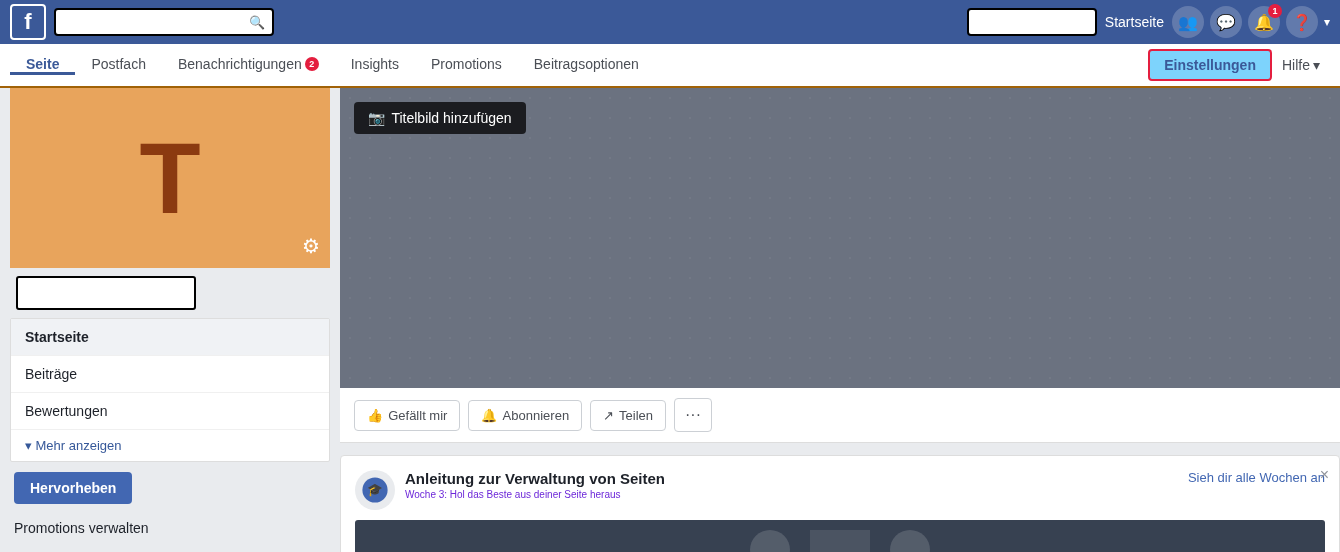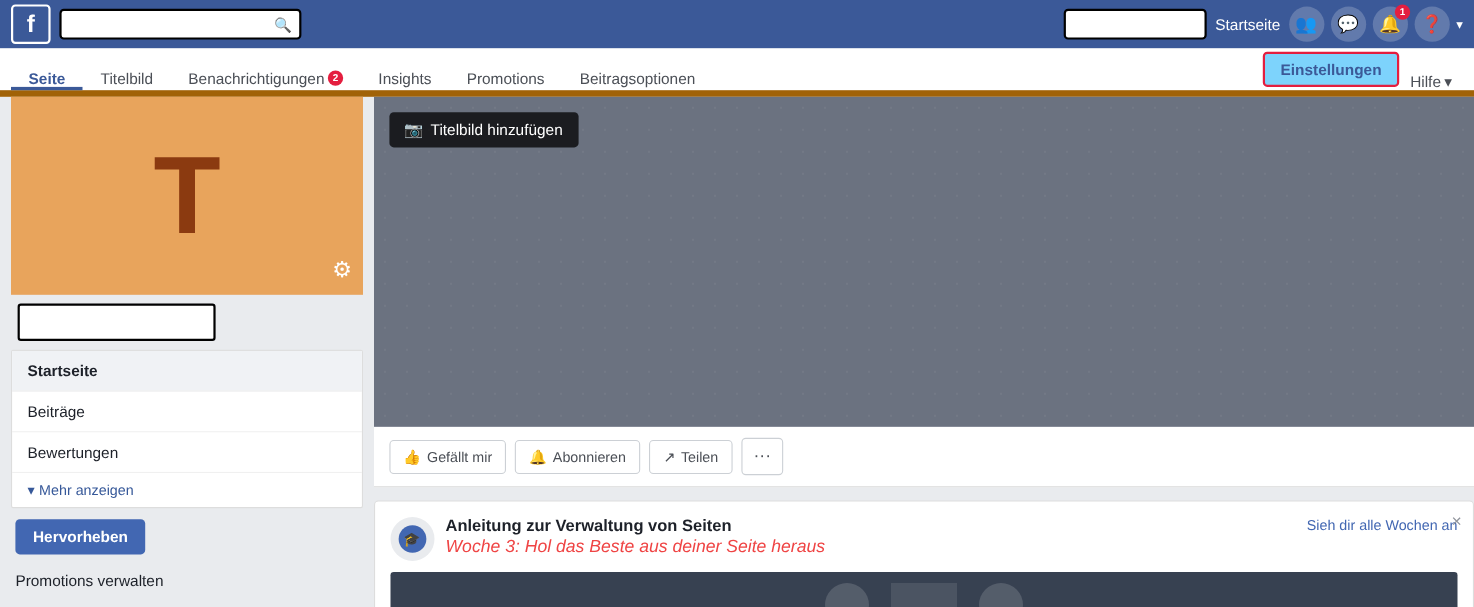--- a/index.html
+++ b/index.html
@@ -99,23 +99,23 @@
       justify-content: center;
       font-weight: bold;
     }
     .nav-chevron { color: white; font-size: 12px; cursor: pointer; }
 
     
     .sub-nav {
       background: white;
       height: 44px;
       display: flex;
-      align-items: flex-end;
+      align-items: center;
       padding: 0 10px;
-      border-bottom: 6px solid #a16207;
+      border-bottom: 2px solid #a16207;
       gap: 0;
     }
     .sub-nav-item {
       display: flex;
       align-items: center;
       padding: 0 16px;
       font-size: 14px;
       color: #4b4f56;
       cursor: pointer;
       border-bottom: 3px solid transparent;
@@ -342,21 +342,21 @@
       border-radius: 50%;
       background: #e9ebee;
       display: flex;
       align-items: center;
       justify-content: center;
       flex-shrink: 0;
       overflow: hidden;
     }
     .info-card-icon svg { width: 28px; height: 28px; }
     .info-card-title { font-size: 15px; font-weight: bold; color: #1d2129; }
-    .info-card-subtitle { font-size: 16px; color: #ef4444; margin-top: 2px; font-style: italic; }
+    .info-card-subtitle { font-size: 10px; color: #6d28d9; margin-top: 2px; }
     .info-card-link { font-size: 13px; color: #4267b2; margin-left: auto; cursor: pointer; }
     .close-btn {
       position: absolute;
       top: 10px;
       right: 10px;
       color: #90949c;
       font-size: 16px;
       cursor: pointer;
       background: none;
       border: none;
@@ -415,21 +415,21 @@
       <span class="nav-chevron">▾</span>
     </div>
   </div>
 </nav>
 
 <nav class="sub-nav">
   <a class="sub-nav-item active">
     <span>Seite</span>
   </a>
   <a class="sub-nav-item">
-    <span>Titelbild</span>
+    <span>Postfach</span>
   </a>
   <a class="sub-nav-item">
     <span>Benachrichtigungen</span>
     <span class="notif-badge">2</span>
   </a>
   <a class="sub-nav-item">
     <span>Insights</span>
   </a>
   <a class="sub-nav-item">
     <span>Promotions</span>

